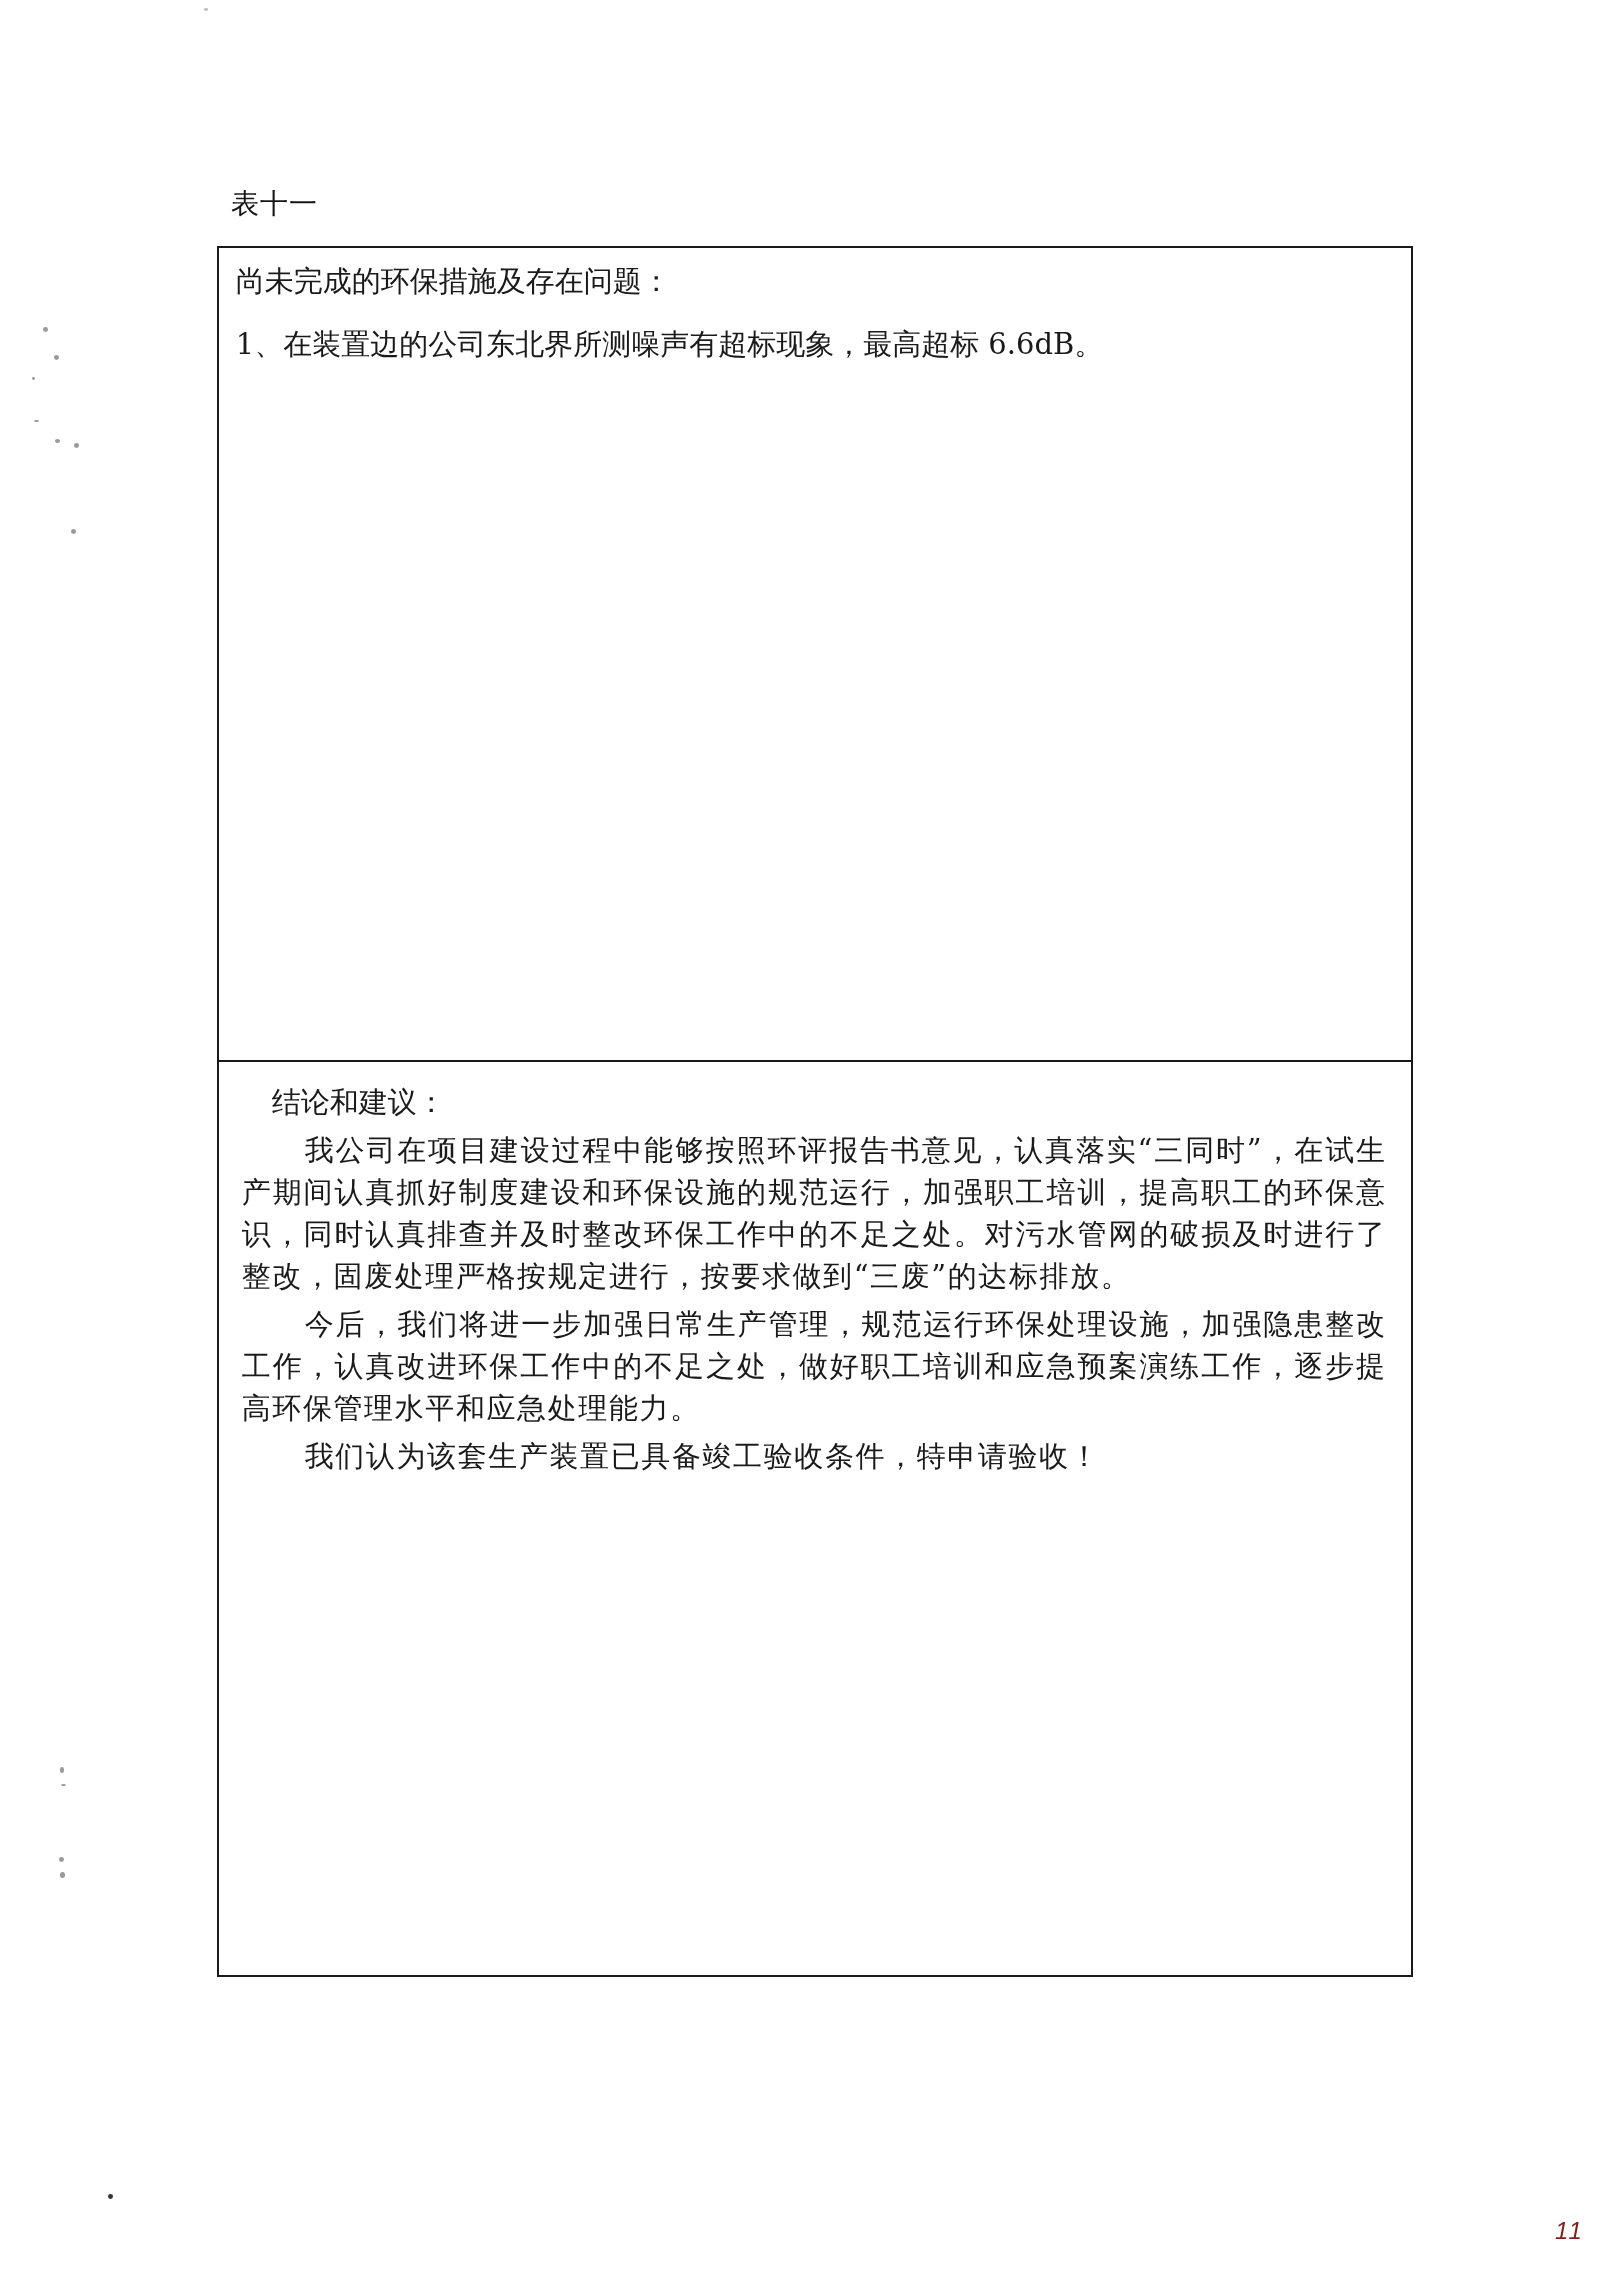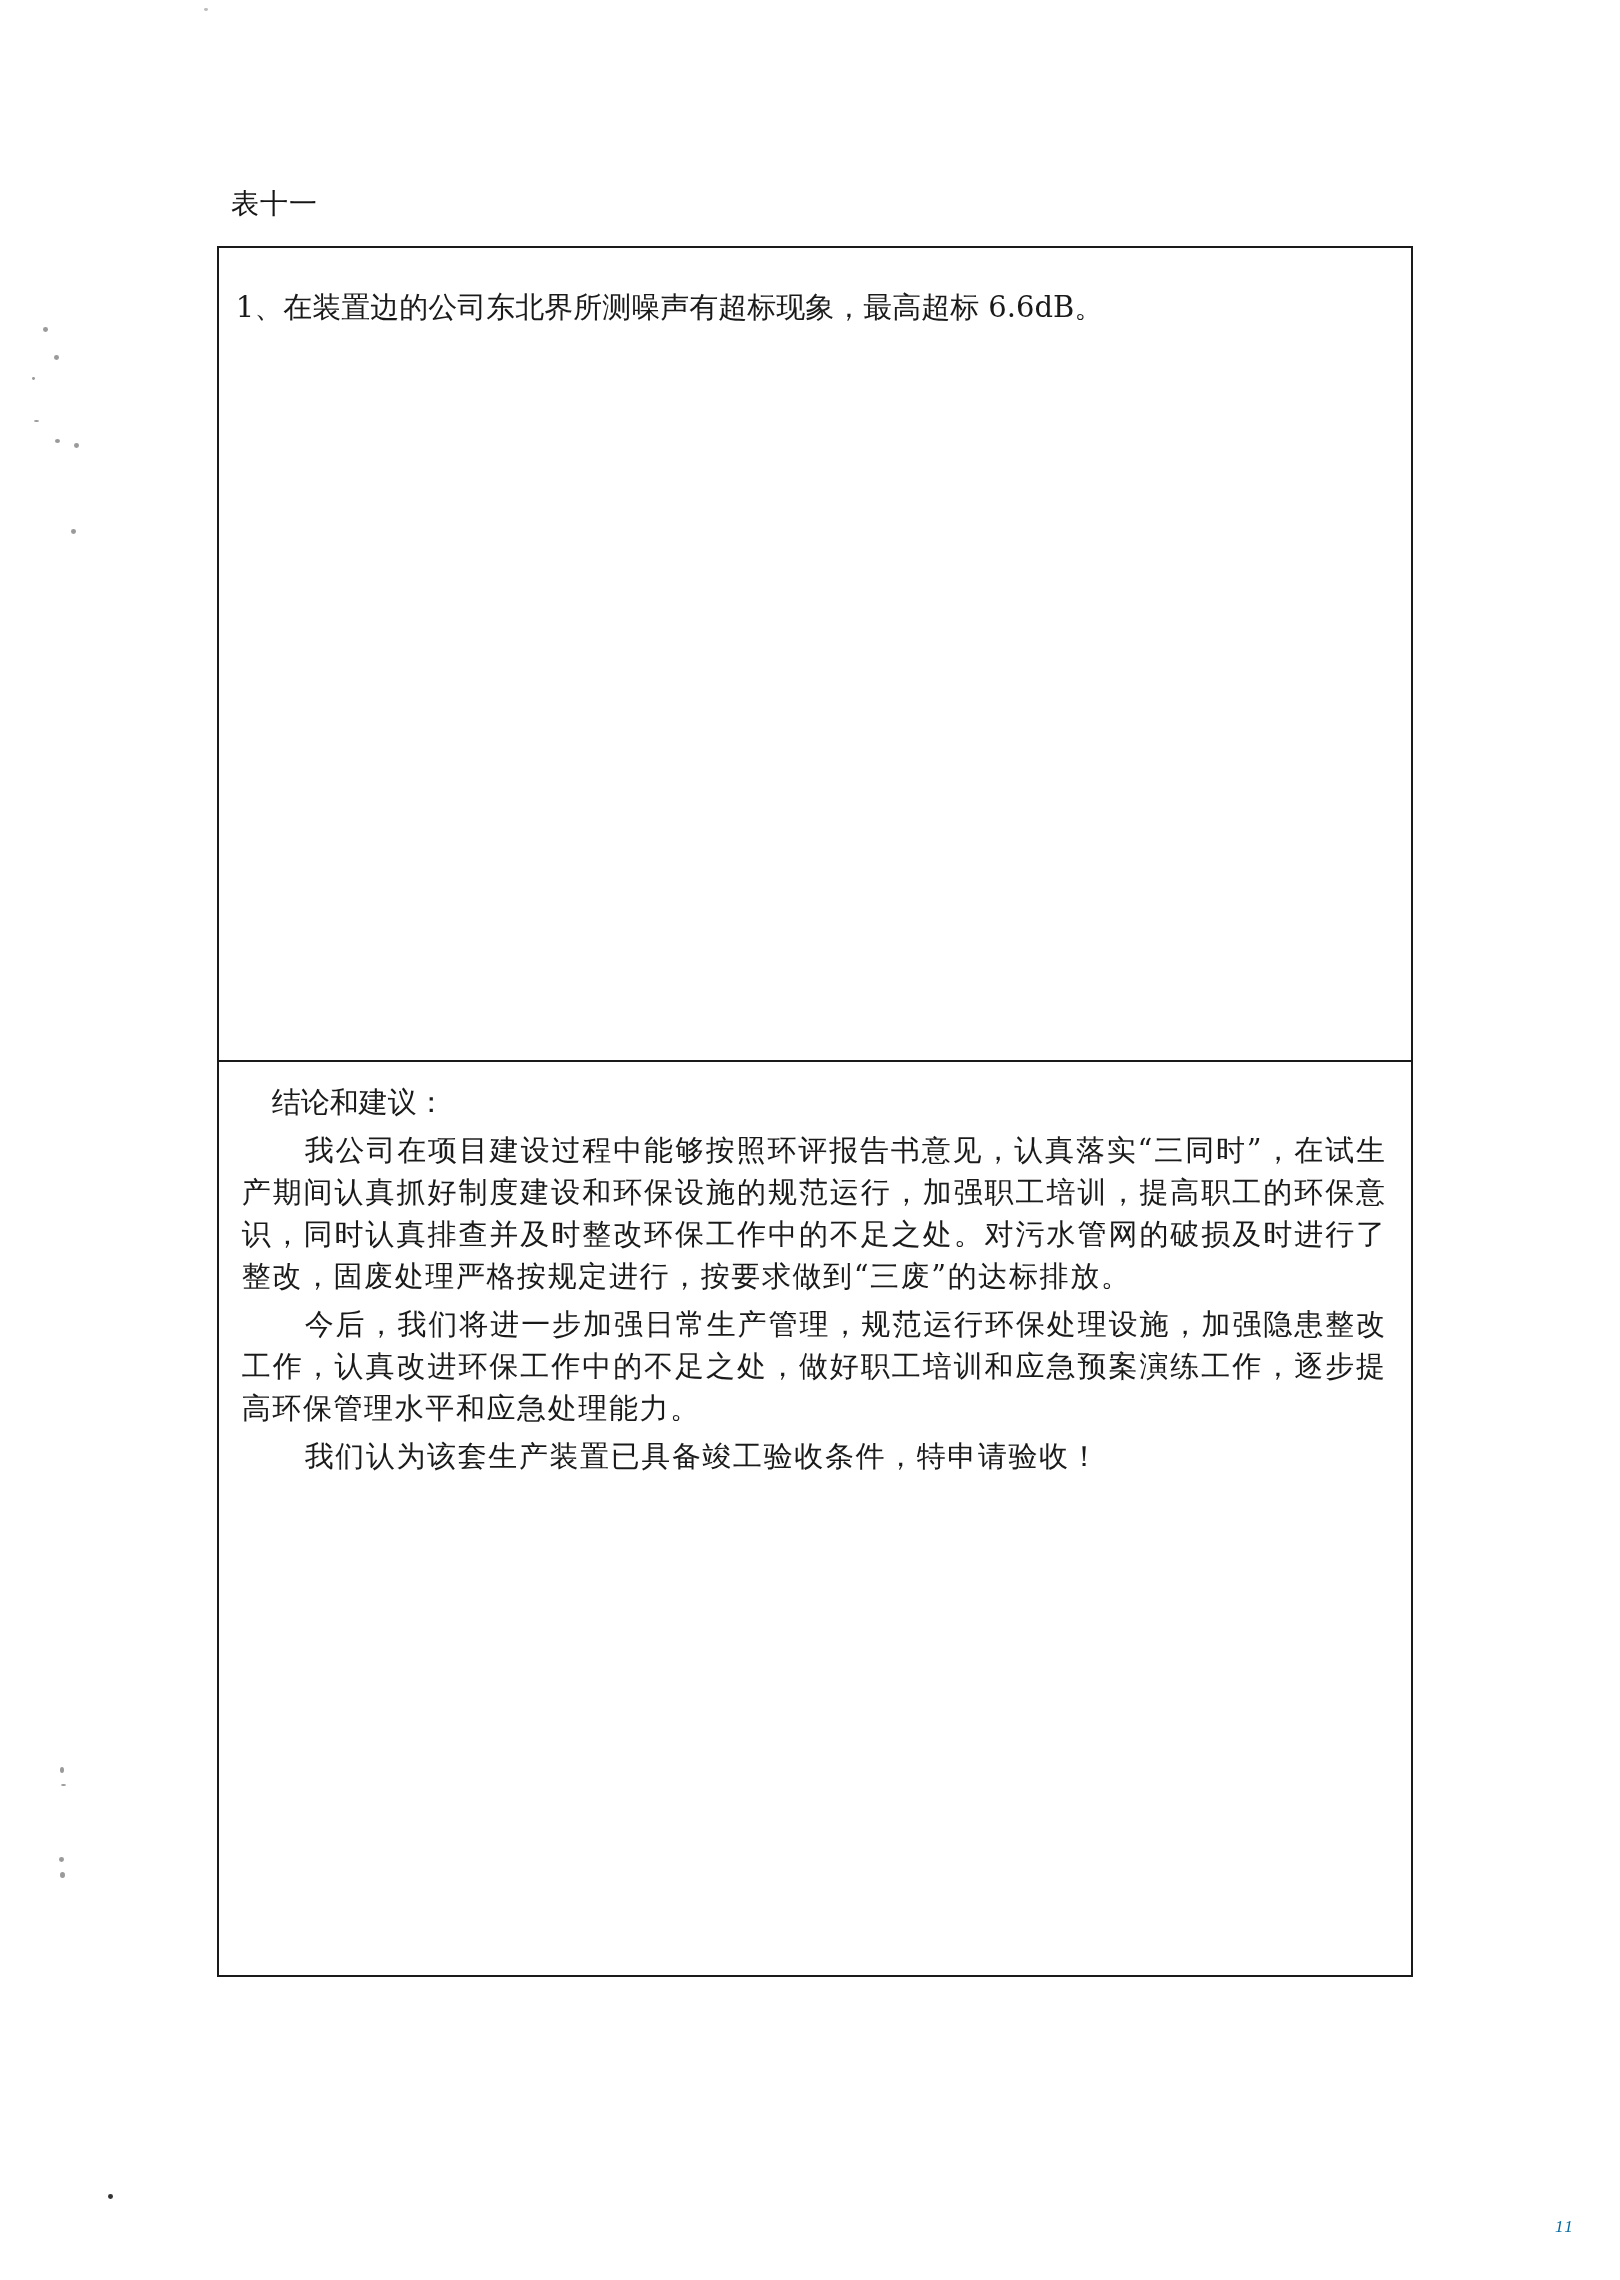--- a/index.html
+++ b/index.html
@@ -39,31 +39,32 @@
   .sec2 .hdr { white-space: nowrap; margin-left: 36px; }
   .sec2 p {
     margin: 6px; text-indent: 63px; text-align: justify;
     text-align-last: left; letter-spacing: 1.6px;
   }
   .speck {
     position: absolute; background: #9a9a9a; border-radius: 50%;
   }
   .pagenum {
     position: absolute; left: 1555px; top: 2217px;
-    font-size: 17px; color: #0369a1; font-style: italic;
-    font-family: Liberation Serif, serif; letter-spacing: 2px;
+    font-size: 24px; color: #7f1d1d; font-style: italic;
+    font-family: Liberation Sans, sans-serif; letter-spacing: 2px;
   }
 </style>
 </head>
 <body>
 
 <div class="title">表十一</div>
 
 <div class="table">
   <div class="sec1">
+    <div class="hdr">尚未完成的环保措施及存在问题：</div>
     <div class="item">1、在装置边的公司东北界所测噪声有超标现象，最高超标 6.6dB。</div>
   </div>
 
   <div class="divider"></div>
 
   <div class="sec2">
     <div class="hdr">结论和建议：</div>
     <p>我公司在项目建设过程中能够按照环评报告书意见，认真落实“三同时”，在试生产期间认真抓好制度建设和环保设施的规范运行，加强职工培训，提高职工的环保意识，同时认真排查并及时整改环保工作中的不足之处。对污水管网的破损及时进行了整改，固废处理严格按规定进行，按要求做到“三废”的达标排放。</p>
     <p>今后，我们将进一步加强日常生产管理，规范运行环保处理设施，加强隐患整改工作，认真改进环保工作中的不足之处，做好职工培训和应急预案演练工作，逐步提高环保管理水平和应急处理能力。</p>
     <p>我们认为该套生产装置已具备竣工验收条件，特申请验收！</p>

